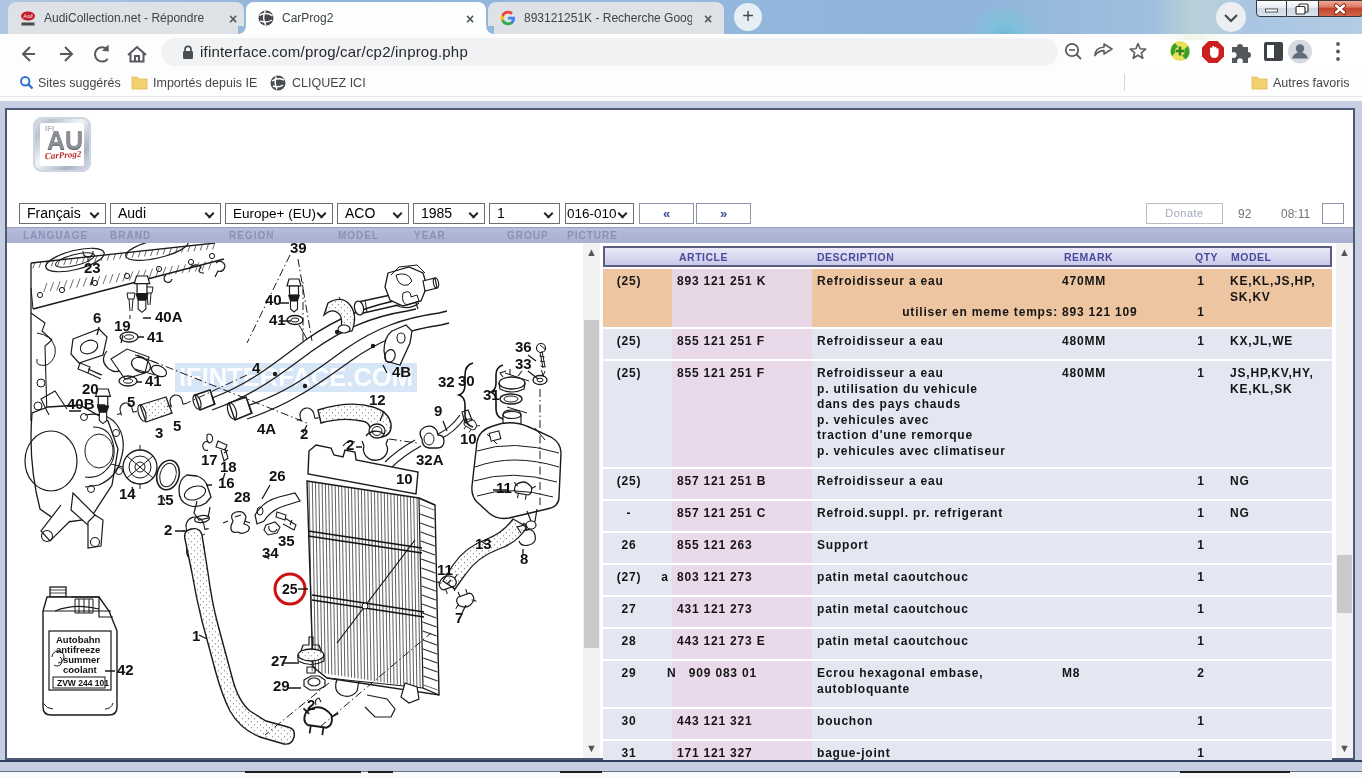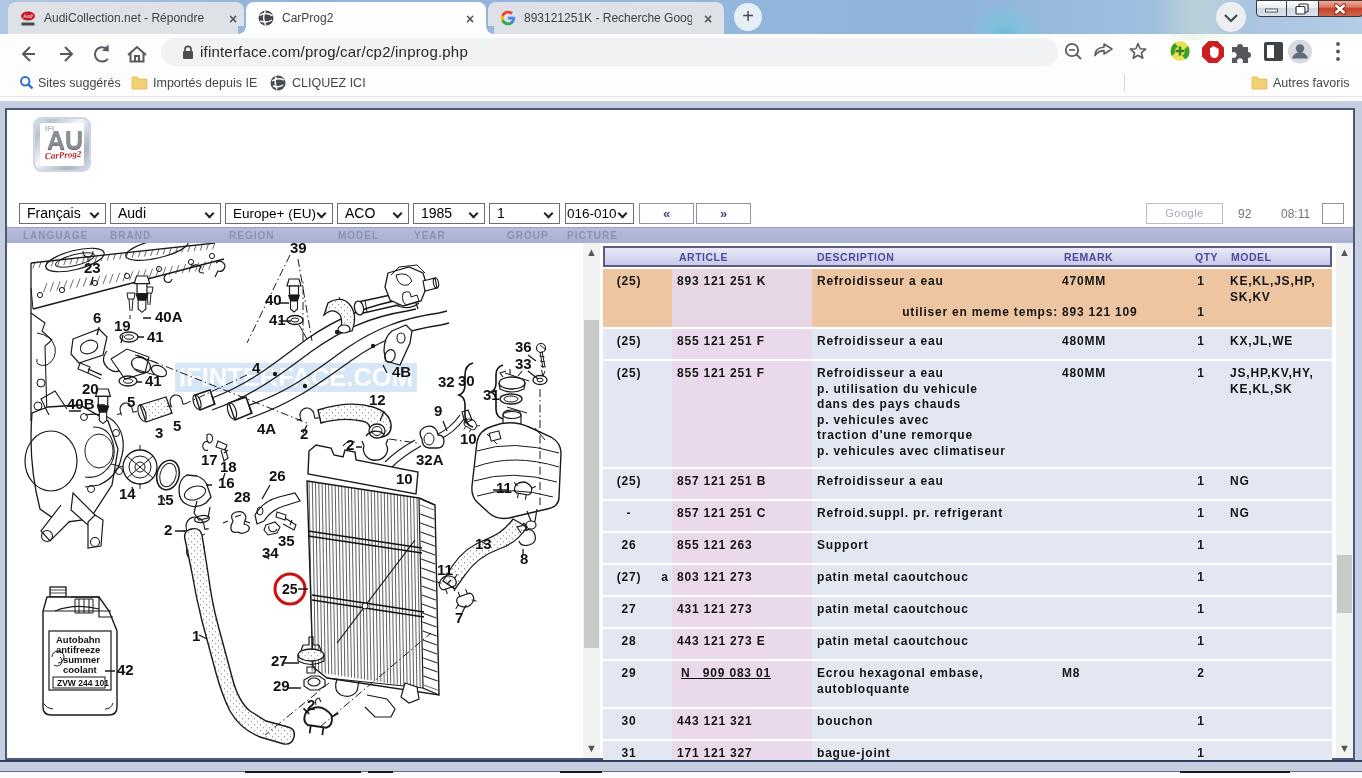--- a/index.html
+++ b/index.html
@@ -245,21 +245,21 @@
       <div id="selrow">
         <div class="sel" style="left:12px;width:87px;">Français<span class="car"></span></div>
         <div class="sel" style="left:103px;width:111px;">Audi<span class="car"></span></div>
         <div class="sel" style="left:218px;width:108px;font-size:13.5px;">Europe+ (EU)<span class="car"></span></div>
         <div class="sel" style="left:330px;width:72px;">ACO<span class="car"></span></div>
         <div class="sel" style="left:406px;width:72px;">1985<span class="car"></span></div>
         <div class="sel" style="left:482px;width:71px;">1<span class="car"></span></div>
         <div class="sel" style="left:558px;width:69px;padding-left:1px;font-size:13.5px;">016-010<span class="car"></span></div>
         <div class="navb" style="left:632px;width:55px;">«</div>
         <div class="navb" style="left:689px;width:55px;">»</div>
-        <div class="donate" style="left:1139px;width:77px;">Google</div>
+        <div class="donate" style="left:1139px;width:77px;">Donate</div>
         <div class="numtx" style="left:1231px;">92</div>
         <div class="numtx" style="left:1274px;">08:11</div>
         <div class="navb" style="left:1315px;width:22px;"></div>
       </div>
 
       <div id="lblbar">
         <div class="lbl" style="left:16px;">LANGUAGE</div>
         <div class="lbl" style="left:103px;">BRAND</div>
         <div class="lbl" style="left:222px;">REGION</div>
         <div class="lbl" style="left:331px;">MODEL</div>
@@ -806,21 +806,21 @@
           <div class="row" style="top:386px;height:30px;">
                 <div class="art"></div>
                 <div class="ct" style="left:-14px;top:5px;width:80px;text-align:center;">28</div>
                 <div class="ct" style="left:74px;top:5px;">443 121 273 E</div>
                 <div class="ct" style="left:214px;top:5px;">patin metal caoutchouc</div>
                 <div class="ct" style="left:558px;top:5px;width:80px;text-align:center;">1</div>
               </div>
           <div class="row" style="top:418px;height:46px;">
                 <div class="art"></div>
                 <div class="ct" style="left:-14px;top:5px;width:80px;text-align:center;">29</div>
-                <div class="ct" style="left:78px;top:5px;text-decoration:underline;">N&nbsp;&nbsp;&nbsp;909 083 01</div>
+                <div class="ct" style="left:64px;top:5px;">N&nbsp;&nbsp;&nbsp;909 083 01</div>
                 <div class="ct" style="left:214px;top:5px;">Ecrou hexagonal embase,</div>
                 <div class="ct" style="left:214px;top:20.5px;">autobloquante</div>
                 <div class="ct" style="left:459px;top:5px;">M8</div>
                 <div class="ct" style="left:558px;top:5px;width:80px;text-align:center;">2</div>
               </div>
           <div class="row" style="top:466px;height:30px;">
                 <div class="art"></div>
                 <div class="ct" style="left:-14px;top:5px;width:80px;text-align:center;">30</div>
                 <div class="ct" style="left:74px;top:5px;">443 121 321</div>
                 <div class="ct" style="left:214px;top:5px;">bouchon</div>

